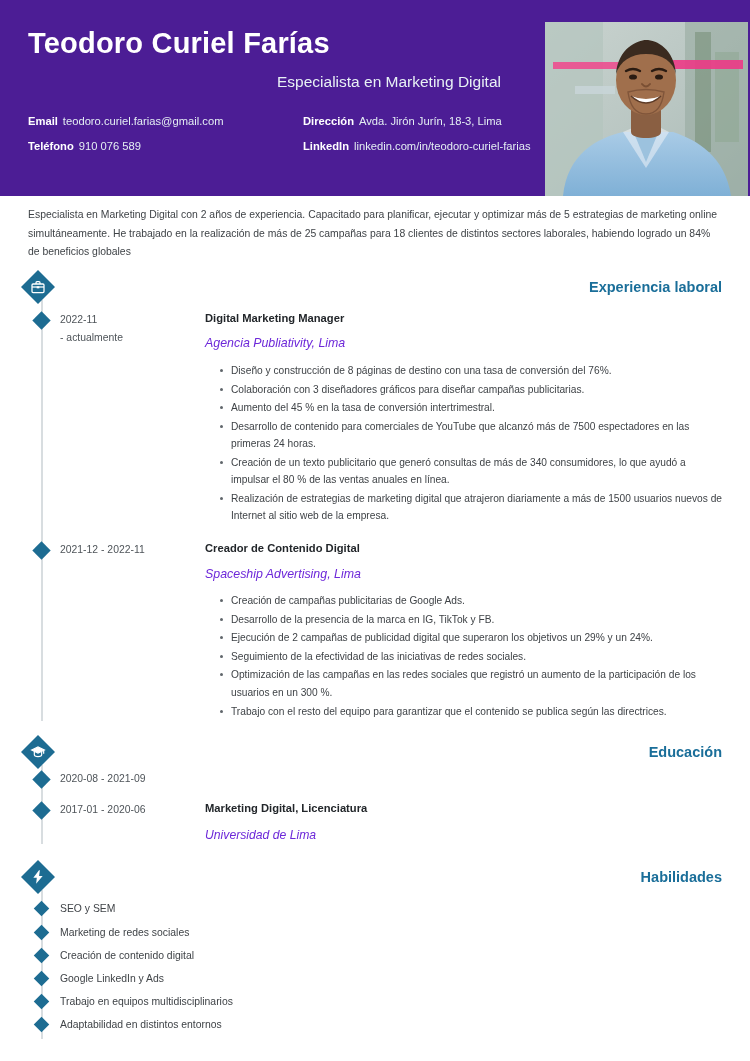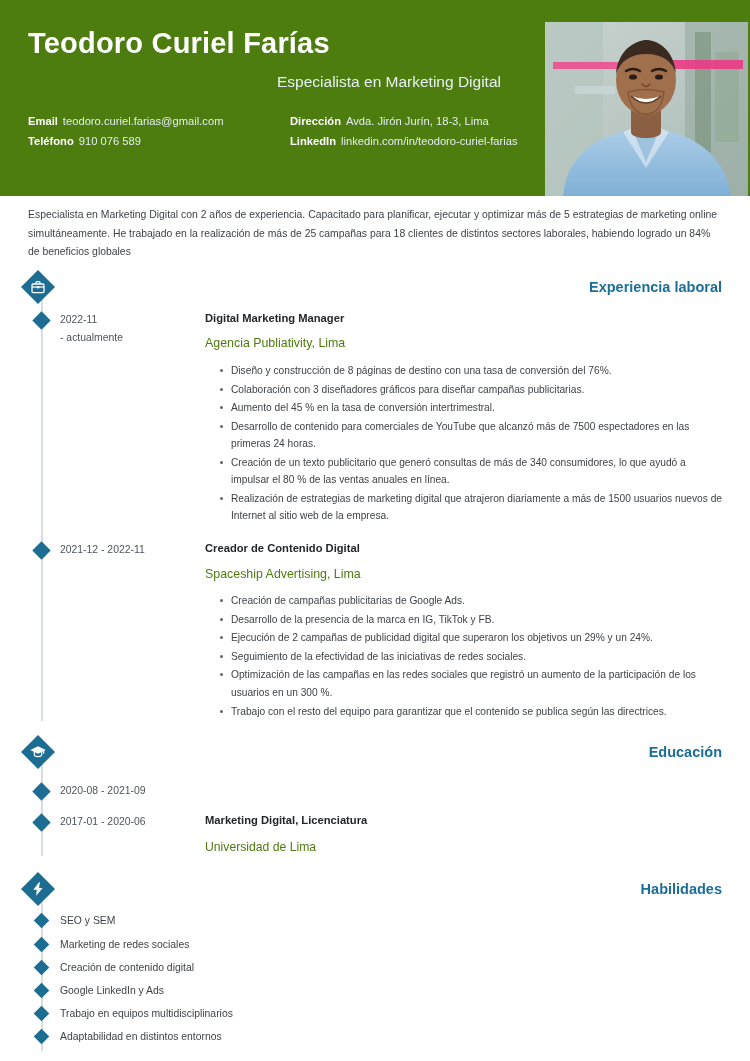--- a/index.html
+++ b/index.html
@@ -12,21 +12,21 @@
     position: relative;
     width: 750px;
     min-height: 1061px;
     background: #ffffff;
     overflow: hidden;
   }
 
   
   .header {
     position: relative;
-    background: #4d7c0f;
+    background: #4c1d95;
     height: 196px;
     padding: 28px 0 0 28px;
   }
   .name {
     color: #ffffff;
     font-size: 29px;
     font-weight: bold;
     letter-spacing: .2px;
     line-height: 1.1;
   }
@@ -36,20 +36,21 @@
     font-weight: normal;
     margin-top: 13px;
     text-align: center;
   }
   .contact-grid {
     margin-top: 24px;
     display: grid;
     grid-template-columns: 262px auto;
     row-gap: 8px;
     max-width: 510px;
+    gap: 13px;
   }
   .contact-cell {
     font-size: 11.2px;
     color: #e4eef3;
     white-space: nowrap;
   }
   .contact-cell .lbl {
     font-weight: bold;
     color: #ffffff;
     margin-right: 5px;
@@ -152,21 +153,22 @@
   .entry-main { flex: 1 1 auto; min-width: 0; }
 
   .role {
     font-size: 11.2px;
     font-weight: bold;
     color: #22262a;
     line-height: 1.5;
   }
   .org {
     font-size: 12.4px;
-    color: #4d7c0f;
+    font-style: italic;
+    color: #6d28d9;
     margin-top: 8px;
     line-height: 1.5;
   }
   ul.duties {
     margin: 9px 0 0 0;
     padding-left: 15px;
     list-style: none;
   }
   ul.duties li {
     position: relative;
@@ -179,21 +181,21 @@
   ul.duties li::before {
     content: "";
     position: absolute;
     left: 0; top: 7px;
     width: 3px; height: 3px;
     border-radius: 50%;
     background: #60666b;
   }
 
   
-  .edu-entry { margin-top: 12px; }
+  .edu-entry { margin-top: 0; }
   .edu-entry .dates { flex: 0 0 145px; }
   .edu-entry .role { font-size: 11.2px; }
   .edu-entry .org { font-size: 12.2px; margin-top: 9px; }
 
   
   .plain-item {
     position: relative;
     padding-left: 32px;
     font-size: 10.4px;
     color: #3f4347;

